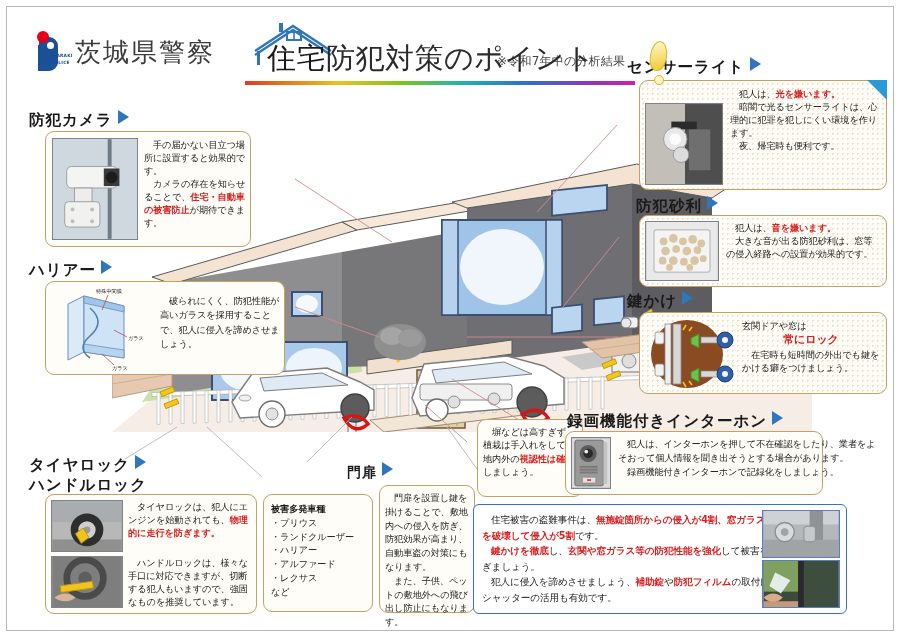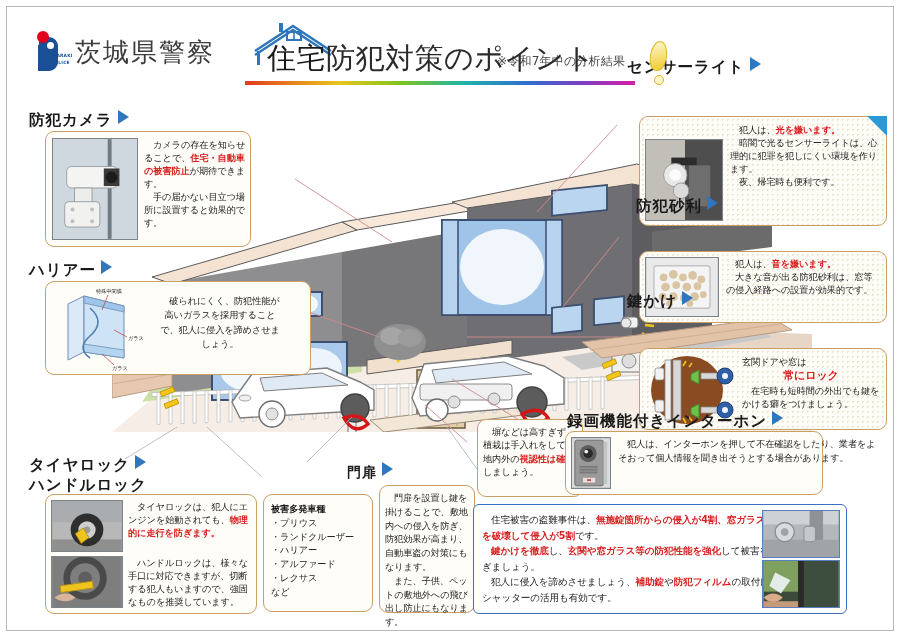--- a/index.html
+++ b/index.html
@@ -82,21 +82,21 @@
     display: inline-block; width: 0; height: 0; vertical-align: 1px;
     border-left: 11px solid #2f76bd; border-top: 7px solid transparent;
     border-bottom: 7px solid transparent; margin-left: 5px;
   }
 
   
   .box {
     position: absolute; border: 1px solid #c8a063; border-radius: 9px;
     background: #fffdf7; padding: 5px;
   }
-  .box.dotted { background-image: radial-gradient(#ece2cf 1px, transparent 1px); background-size: 5px 5px; margin-top: 36px; }
+  .box.dotted { background-image: radial-gradient(#ece2cf 1px, transparent 1px); background-size: 5px 5px; }
   .txt { font-size: 9.2px; line-height: 1.42; color: #1a1a1a; letter-spacing: -.1px; }
   .txt p { text-indent: 9px; }
   .txt p.noind { text-indent: 0; }
   .red { color: #d81f1f; font-weight: bold; }
   .photo { background: #9aa0a4; border: 1px solid #7d8488; overflow: hidden; position: relative; }
 
   
   .curl {
     position: absolute; right: -1px; top: -1px; width: 0; height: 0;
     border-top: 20px solid #2a9ad6; border-left: 20px solid transparent;
@@ -392,29 +392,29 @@
         <circle cx="60" cy="39" r="6" fill="#1c1c1c"></circle>
         <rect x="22" y="50" width="18" height="16" fill="#ededeb" stroke="#9aa0a4" stroke-width="1"></rect>
         <rect x="12" y="64" width="36" height="26" rx="4" fill="#f1f1ef" stroke="#9aa0a4" stroke-width="1"></rect>
         <circle cx="20" cy="72" r="2" fill="#bfbfbf"></circle>
           <circle cx="40" cy="72" r="2" fill="#bfbfbf"></circle>
         <circle cx="20" cy="84" r="2" fill="#bfbfbf"></circle>
           <circle cx="40" cy="84" r="2" fill="#bfbfbf"></circle>
       </svg>
     </div>
     <div class="txt" style="position:absolute;left:98px;top:6px;width:102px;">
+      <p>手の届かない目立つ場所に設置すると効果的です。</p>
       <p><span>カメラの存在を知らせることで、</span><span class="red">住宅・自動車の被害防止</span><span>が期待できます。</span></p>
-      <p>手の届かない目立つ場所に設置すると効果的です。</p>
     </div>
   </div>
 
   <div class="sec-head" style="left:22px; top:253px;">
     <span>ハリアー</span><span class="chev"></span>
   </div>
-  <div class="box" style="left:38px; top:274px; width:266px; height:94px;text-align:center;">
+  <div class="box" style="left:38px; top:274px; width:240px; height:94px;">
     <svg style="position:absolute;left:4px;top:4px;width:105px;height:86px;" viewBox="0 0 105 86">
       <polygon points="18,18 34,10 34,66 18,74" fill="#dceaf7" stroke="#6f8fb5" stroke-width="1"></polygon>
       <polygon points="34,10 74,20 74,72 34,66" fill="#cfe3f6" stroke="#6f8fb5" stroke-width="1"></polygon>
       <polygon points="34,10 74,20 74,26 34,17" fill="#9fc6ea" stroke="#6f8fb5" stroke-width=".8"></polygon>
       <polygon points="34,58 74,64 74,72 34,66" fill="#b4d4f0" stroke="#6f8fb5" stroke-width=".8"></polygon>
       <path d="M40,22 q16,14 0,28 q-14,12 0,22" fill="none" stroke="#4e7fb3" stroke-width="1.6"></path>
       <text x="46" y="7" font-size="5.2" fill="#222" font-family="DejaVu Sans">特殊中間膜</text>
       <line x1="58" y1="9" x2="52" y2="24" stroke="#c04a4a" stroke-width=".8"></line>
       <text x="78" y="54" font-size="5.2" fill="#222" font-family="DejaVu Sans">ガラス</text>
       <line x1="77" y1="51" x2="64" y2="44" stroke="#c04a4a" stroke-width=".8"></line>
@@ -602,20 +602,21 @@
           <rect x="8" y="29" width="19" height="2"></rect>
             <rect x="8" y="32" width="19" height="2"></rect>
           <rect x="8" y="35" width="19" height="2"></rect>
         </g>
         <rect x="11" y="41" width="14" height="6" rx="1" fill="#e8dede" stroke="#9a8a8a" stroke-width=".8"></rect>
         <rect x="16" y="43" width="4" height="2" fill="#c04a4a"></rect>
       </svg>
     </div>
     <div class="txt" style="position:absolute;left:52px;top:5px;width:264px;line-height:1.5;">
       <p>犯人は、インターホンを押して不在確認をしたり、業者をよそおって個人情報を聞き出そうとする場合があります。</p>
+      <p>録画機能付きインターホンで記録化をしましょう。</p>
     </div>
   </div>
 
   <div style="position:absolute; left:466px; top:497px; width:374px; height:110px;
               border:1.6px solid #3b6fc4; border-radius:6px; background:#ffffff;">
     <div class="txt" style="position:absolute;left:8px;top:7px;width:300px;line-height:1.62;font-size:9.6px;">
       <p><span>住宅被害の盗難事件は、</span><span class="red">無施錠箇所からの侵入が4割、窓ガラス等を破壊して侵入が5割</span><span>です。</span></p>
       <p><span class="red">鍵かけを徹底</span><span>し、</span><span class="red">玄関や窓ガラス等の防犯性能を強化</span><span>して被害を防ぎましょう。</span></p>
       <p><span>犯人に侵入を諦めさせましょう、</span><span class="red">補助錠</span><span>や</span><span class="red">防犯フィルム</span><span>の取付けやシャッターの活用も有効です。</span></p>
     </div>

